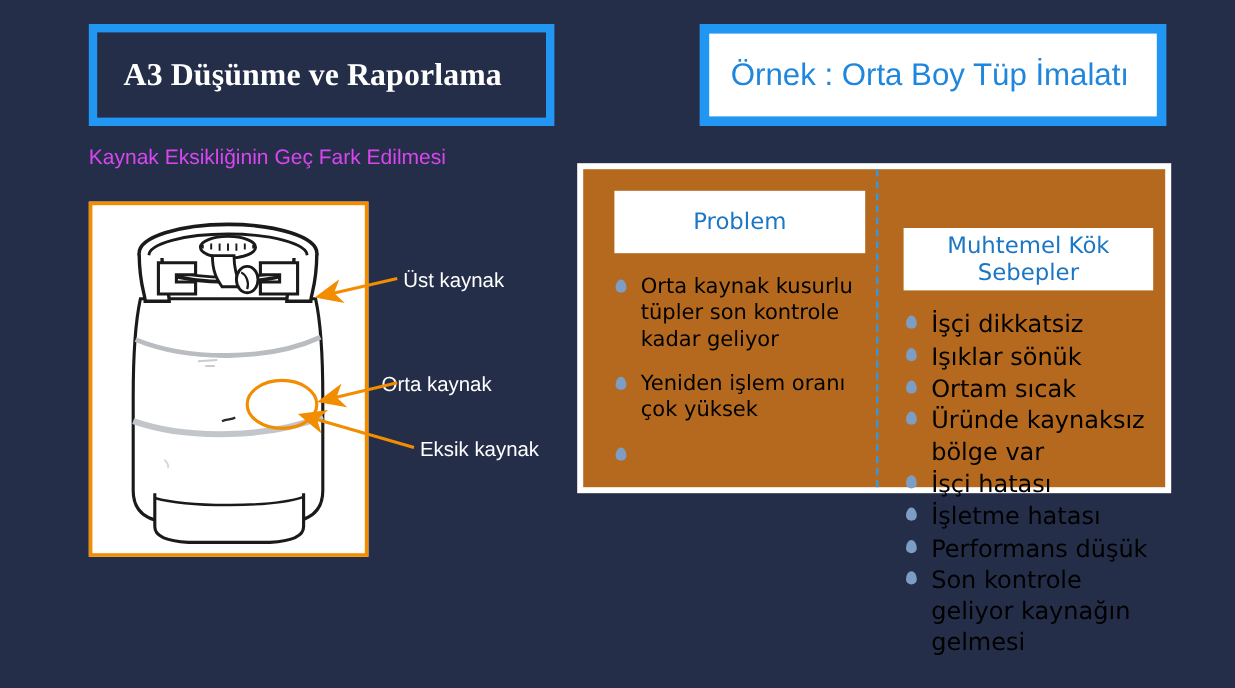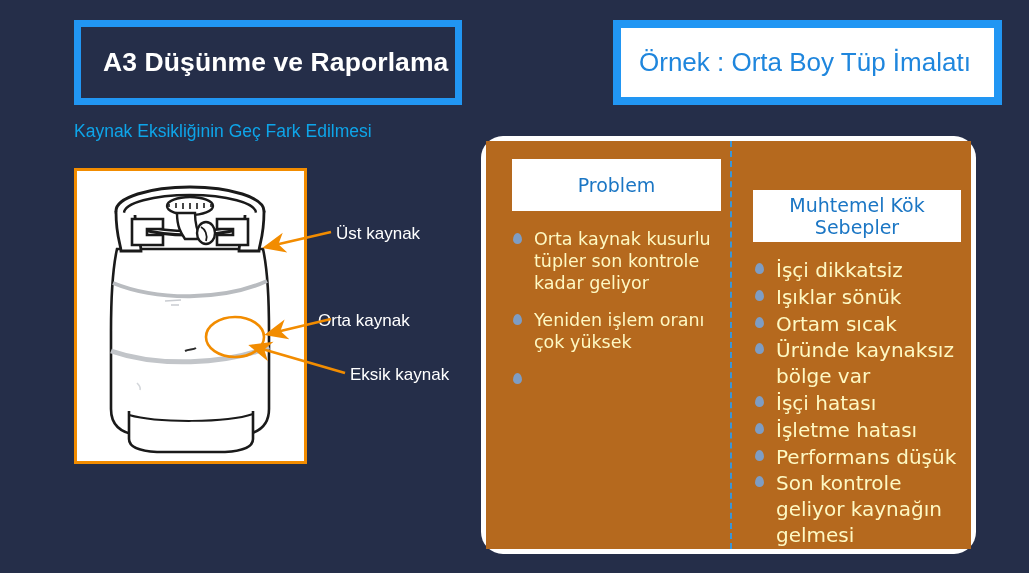--- a/index.html
+++ b/index.html
@@ -36,42 +36,43 @@
     padding: 7px;
   }
   .left-title-inner {
     width: 100%;
     height: 100%;
     background: #252e49;
     box-sizing: border-box;
     display: flex;
     align-items: center;
     padding-left: 22px;
+    font-family: Liberation Serif, serif;
   }
   .left-title-text {
     color: #ffffff;
     font-size: 26.5px;
     font-weight: bold;
     letter-spacing: 0.1px;
     white-space: nowrap;
   }
 
   .subtitle {
     position: absolute;
     left: 74px;
     top: 121px;
-    color: #0ea5e9;
+    color: #d946ef;
     font-size: 17.5px;
     white-space: nowrap;
   }
 
   
   .right-title-box {
     position: absolute;
-    left: 613px;
+    left: 583px;
     top: 20px;
     width: 389px;
     height: 85px;
     background: #2196f3;
     box-sizing: border-box;
     padding: 8px;
   }
   .right-title-inner {
     width: 100%;
     height: 100%;
@@ -118,25 +119,24 @@
     width: 1029px; height: 573px;
     pointer-events: none;
   }
 
   
   .panel-outer {
     position: absolute;
     left: 481px;
     top: 136px;
     width: 495px;
-    height: 418px;
+    height: 275px;
     background: #ffffff;
     box-sizing: border-box;
     padding: 5px;
-    border-radius: 22px;
   }
   .panel {
     position: relative;
     width: 100%;
     height: 100%;
     background: #b5691e;
     box-sizing: border-box;
     display: flex;
   }
   .panel-col {
@@ -174,21 +174,21 @@
   ul.bullets {
     list-style: none;
     margin: 0;
     padding: 0;
     color: #ffffff;
     font-family: "DejaVu Sans", sans-serif;
   }
   ul.bullets li {
     position: relative;
     padding-left: 23px;
-    color: #fef9c3;
+    color: #000000;
   }
   ul.bullets li .dot {
     position: absolute;
     left: 2px;
     width: 9px;
     height: 11px;
     background: #7e9dc4;
     border-radius: 50% 50% 50% 50% / 62% 62% 38% 38%;
   }
   .panel-col.left ul.bullets  { margin-top: 17px; font-size: 17.5px; line-height: 1.26; }

